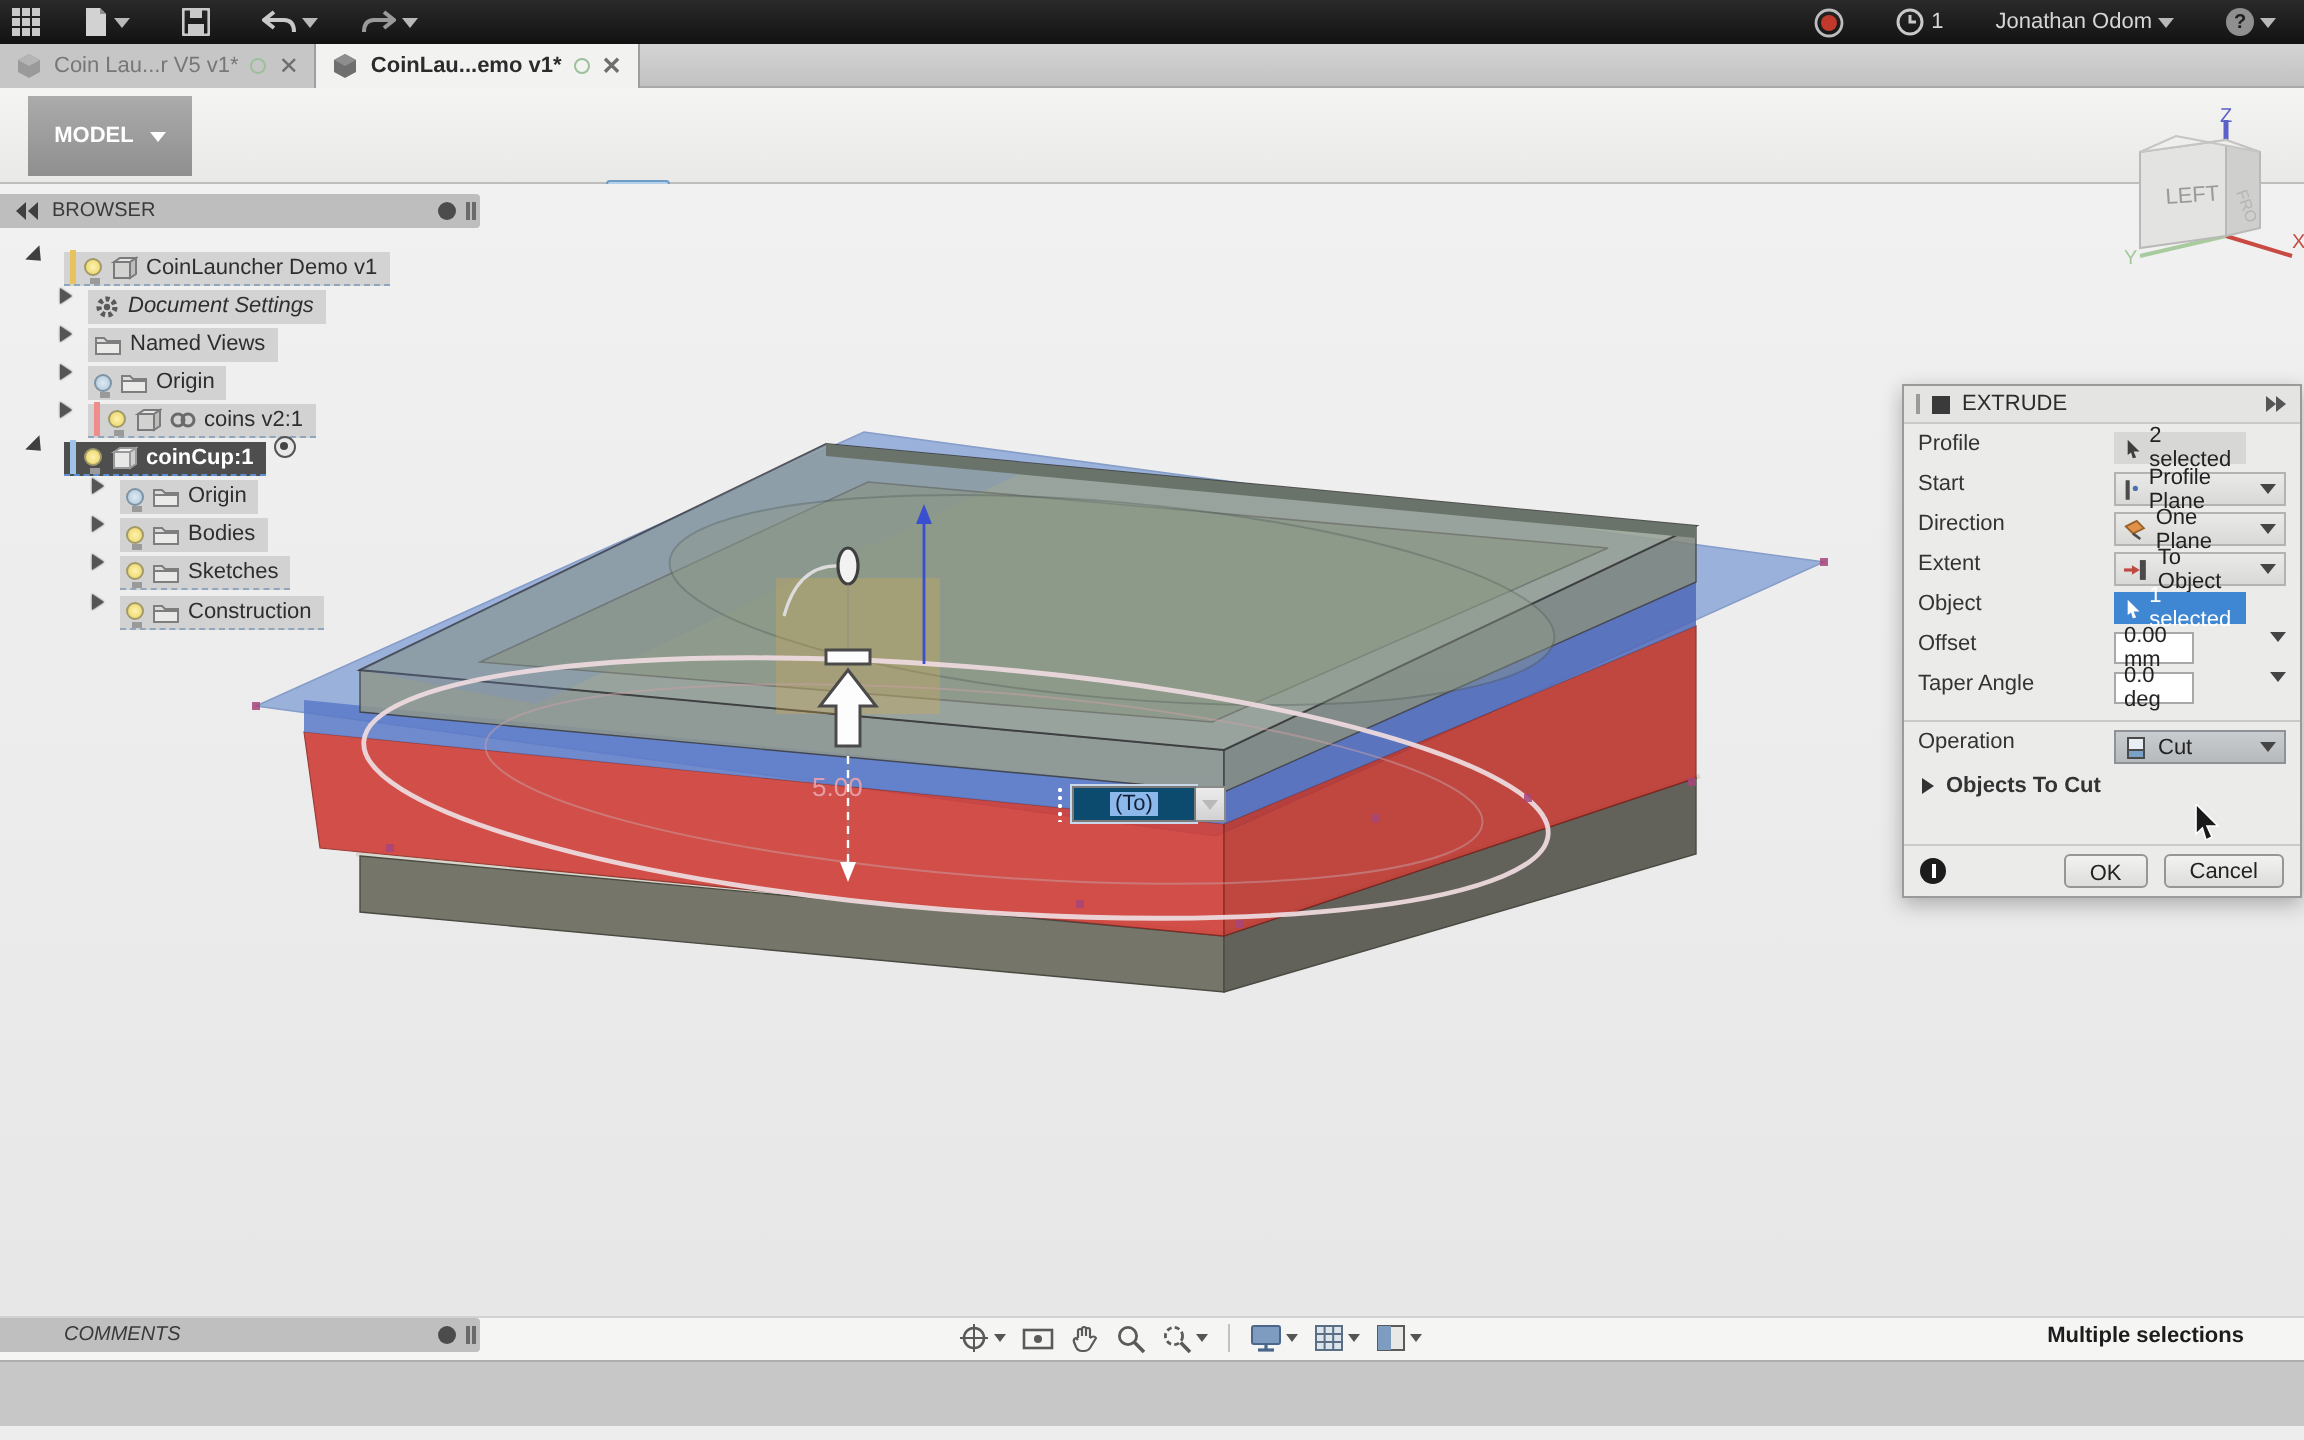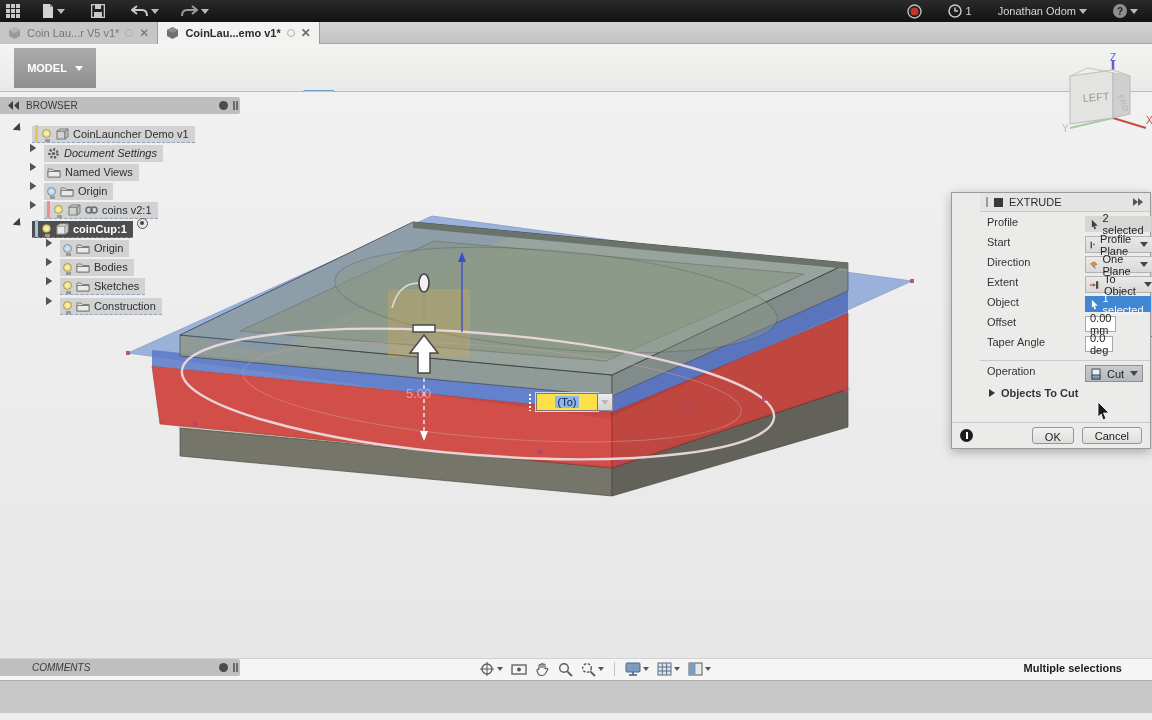--- a/index.html
+++ b/index.html
@@ -62,21 +62,21 @@
   .chip.selected { background:#4e4e4e; color:#fff; font-weight:bold; border-bottom:1px dashed #5d8fd2; }
   .cbar { width:3px; height:17px; }
   .bulb { width:9px; height:9px; border-radius:50%; border:1px solid #a09a6a; background:radial-gradient(#fdf3b2,#ecd25e); position:relative; }
   .bulb::after { content:""; position:absolute; left:2px; top:8.5px; width:5px; height:3px; background:#9a9a9a; }
   .bulb.off { background:radial-gradient(#dfe9f2,#aec6da); border-color:#7d93a6; }
   .radio-act { width:11px; height:11px; border:1.5px solid #555; border-radius:50%; margin-left:4px; position:relative; background:#e8e8e8; }
   .radio-act::after { content:""; position:absolute; left:2.2px; top:2.2px; width:4px; height:4px; border-radius:50%; background:#444; }
 
   
   .dialog { position:absolute; left:951px; top:192px; width:200px; height:257px;
-    background:#ebebea; border:1px solid #9a9a9a; box-shadow:0 3px 10px rgba(0,0,0,.28);padding-left:28px; }
+    background:#ebebea; border:1px solid #9a9a9a; box-shadow:0 3px 10px rgba(0,0,0,.28); }
   .dlg-hdr { height:19px; border-bottom:1px solid #c9c9c9; display:flex; align-items:center; padding:0 6px;
     font-size:11px; color:#2c2c2c; background:#e4e4e3; }
   .dlg-hdr .sq { width:9px; height:9px; background:#3a3a3a; margin:0 6px 0 6px; }
   .dlg-grip { width:2px; height:10px; background:#9a9a9a; }
   .dlg-pin { margin-left:auto; color:#555; font-size:10px; letter-spacing:-2px; }
   .dlg-row { display:flex; height:20px; padding:0 7px;gap:32px; }
   .dlg-label { width:66px; font-size:11px; color:#333; flex:none; }
   .sel-chip { display:flex; align-items:center; gap:4px; height:16px; padding:0 6px;
     background:#d7d7d6; font-size:11px; color:#222; }
   .sel-chip.blue { background:#3f87d2; color:#fff; }
@@ -95,21 +95,21 @@
     display:flex; align-items:center; padding:0 8px; }
   .btn { height:17px; padding:0 12px; font-size:11px; color:#222; background:linear-gradient(#f2f2f1,#dddddc);
     border:1px solid #969696; border-radius:3px; display:flex; align-items:center; }
   .info-ic { width:13px; height:13px; border-radius:50%; background:#1c1c1c; position:relative; }
   .info-ic::after { content:""; position:absolute; left:5.5px; top:3px; width:2px; height:7px; background:#fff; }
 
   
   .to-box { position:absolute; left:528px; top:393px; display:flex; align-items:center; }
   .to-dots { width:5px; height:18px; margin-right:3px;
     background-image:radial-gradient(#fff 35%, transparent 40%); background-size:4px 4px; }
-  .to-field { width:62px; height:18px; background:#fde047; border:1px solid #7a7a7a; box-shadow:0 0 0 1px #c8d8ea;
+  .to-field { width:62px; height:18px; background:#0c4a6e; border:1px solid #7a7a7a; box-shadow:0 0 0 1px #c8d8ea;
     display:flex; align-items:center; justify-content:center; }
   .to-field span { background:#8db8ea; color:#10203a; font-size:11px; padding:0 3px; }
   .to-drop { width:15px; height:18px; background:linear-gradient(#ececec,#d2d2d2); border:1px solid #8a8a8a; border-left:none;
     display:flex; align-items:center; justify-content:center; }
 
   
   .status-strip { position:absolute; left:0; top:658px; width:1152px; height:22px; background:#f5f5f4;
     border-top:1px solid #d2d2d2; }
   .status-msg { position:absolute; right:30px; top:662px; font-size:11px; font-weight:bold; color:#1c1c1c; }
   .navbar { position:absolute; left:476px; top:659px; height:20px; display:flex; align-items:center; gap:2px; }

